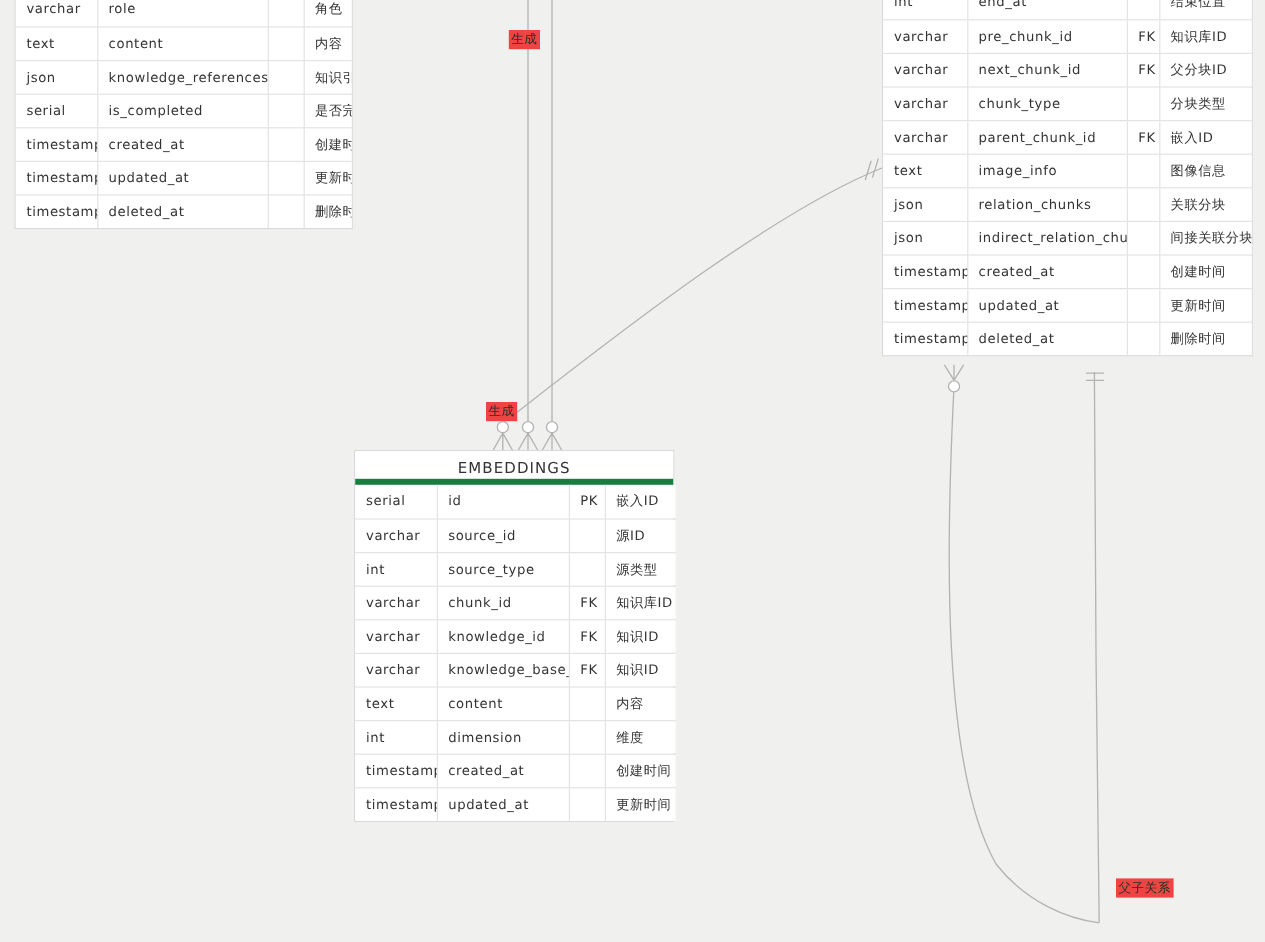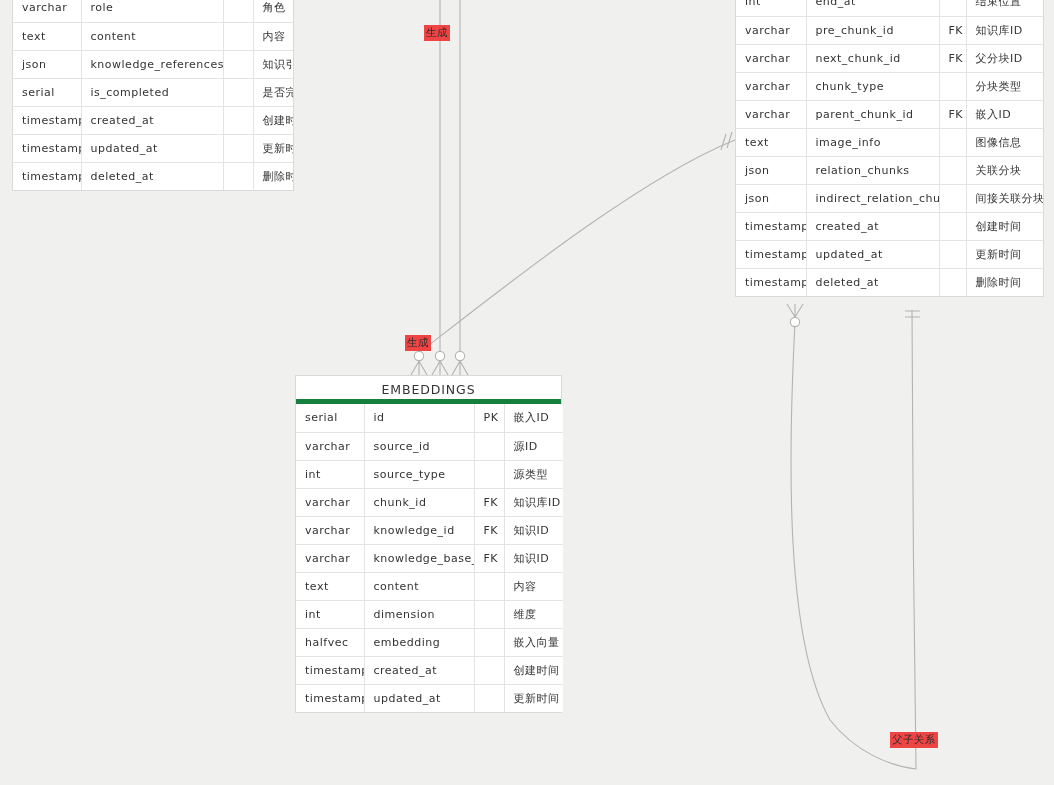--- a/index.html
+++ b/index.html
@@ -140,21 +140,21 @@
     <g>
       <path class="link-marker" d="M 905 311 L 920 311 M 905 317 L 920 317"></path>
     </g>
 
   </svg>
 
   <div class="rel-label" style="left:424px; top:25px;">生成</div>
 
   <div class="rel-label" style="left:405px; top:335px;">生成</div>
 
-  <div class="rel-label" style="left:890px; top:732px;text-align:center;">父子关系</div>
+  <div class="rel-label" style="left:930px; top:732px;text-align:center;">父子关系</div>
 
   <div class="entity clip-top" id="ent-messages" style="left:12px; top:-6px; width:282px; border-top:none;">
     <table class="attrs">
       <colgroup>
           <col style="width:68px">
           <col style="width:142px">
           <col style="width:30px">
           <col style="width:42px">
         </colgroup>
       <tbody>
@@ -335,26 +335,20 @@
           <td class="c-key"></td>
           <td class="c-cmt">内容</td>
         </tr>
         <tr>
           <td class="c-type">int</td>
           <td class="c-name">dimension</td>
           <td class="c-key"></td>
           <td class="c-cmt">维度</td>
         </tr>
         <tr>
-          <td class="c-type">halfvec</td>
-          <td class="c-name">embedding</td>
-          <td class="c-key"></td>
-          <td class="c-cmt">嵌入向量</td>
-        </tr>
-        <tr>
           <td class="c-type">timestamp</td>
           <td class="c-name">created_at</td>
           <td class="c-key"></td>
           <td class="c-cmt">创建时间</td>
         </tr>
         <tr>
           <td class="c-type">timestamp</td>
           <td class="c-name">updated_at</td>
           <td class="c-key"></td>
           <td class="c-cmt">更新时间</td>

